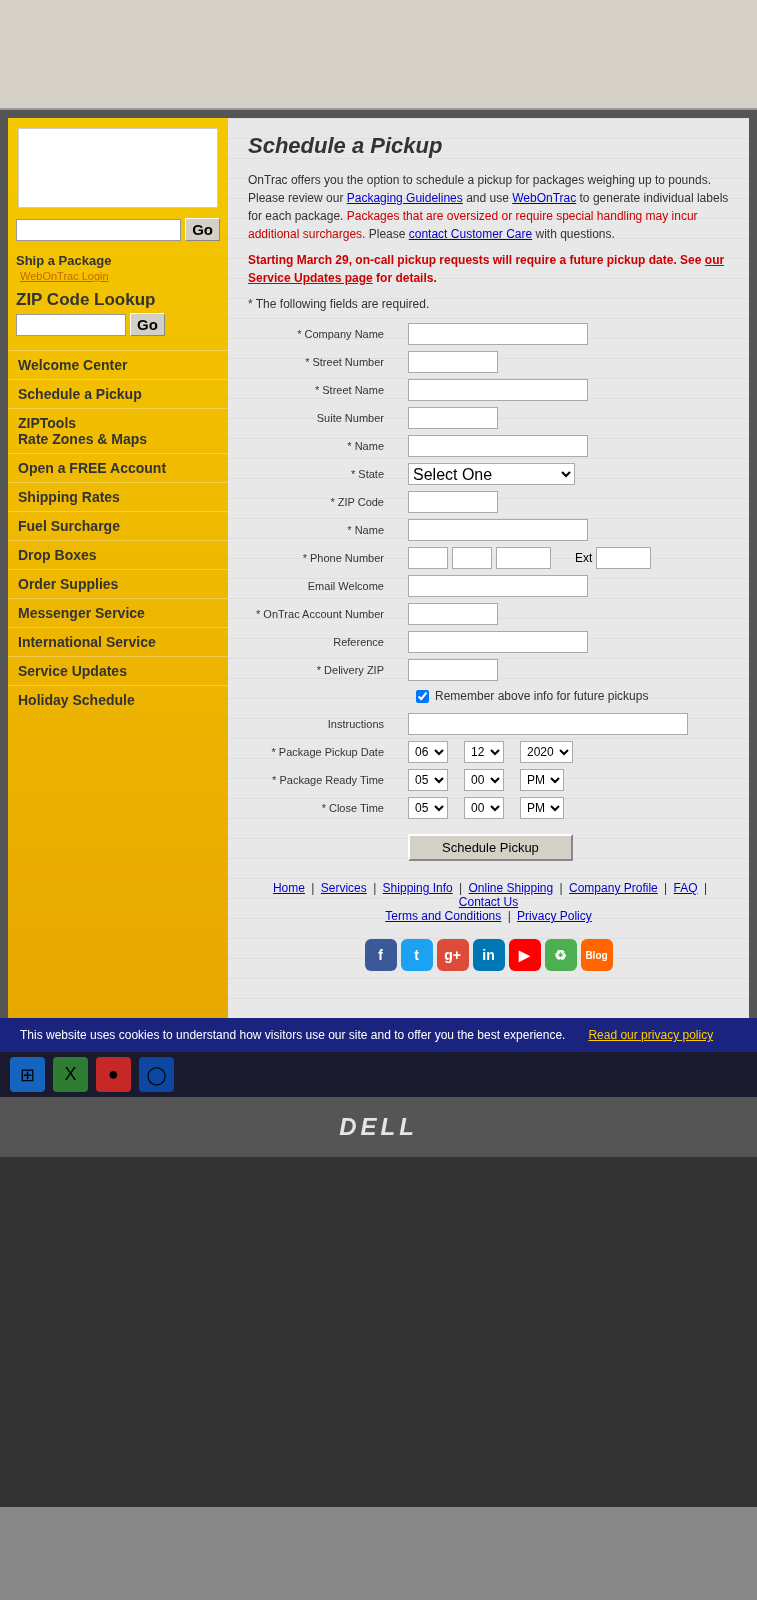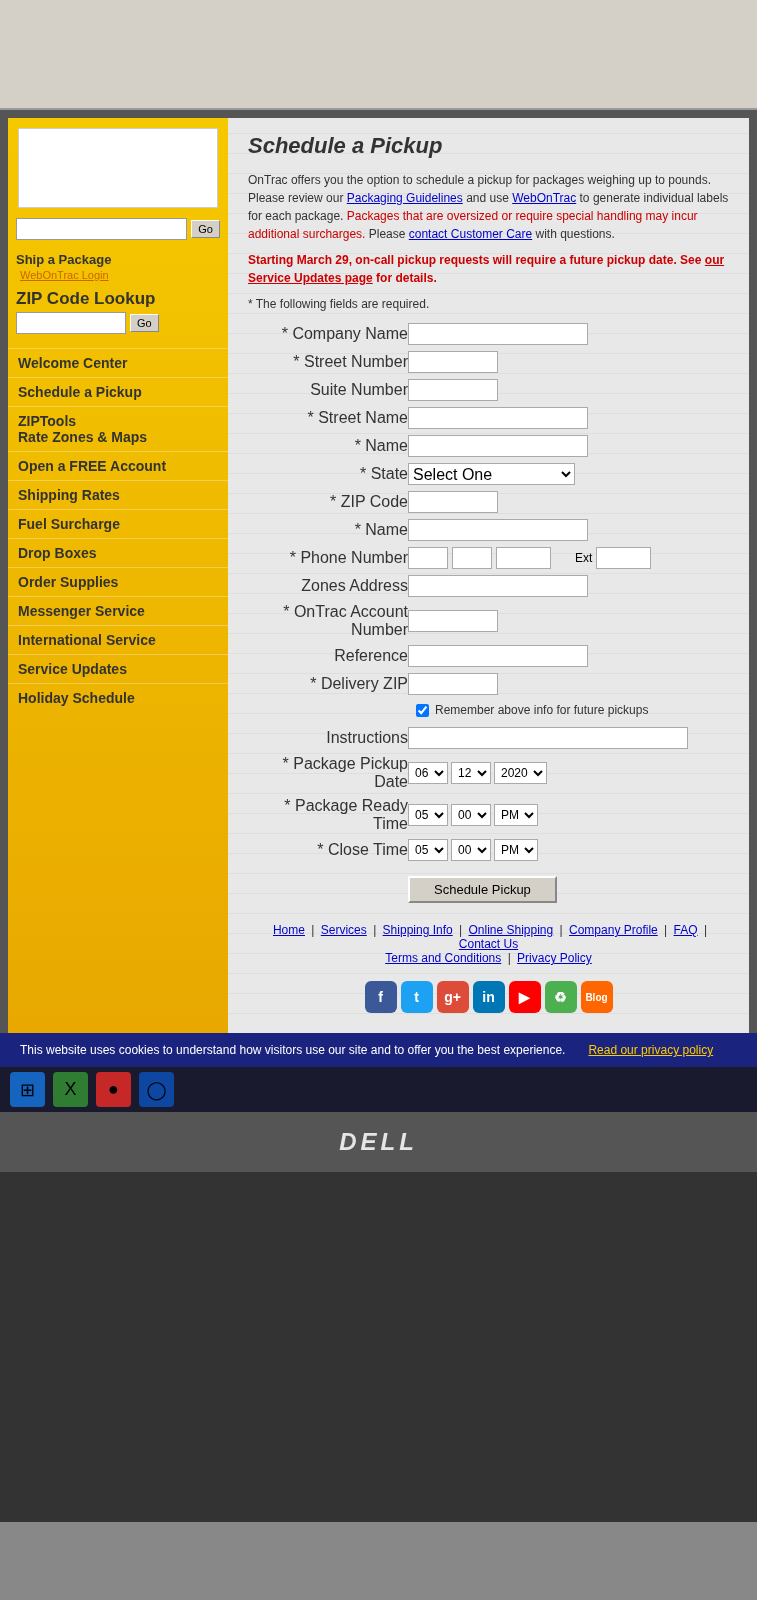--- a/index.html
+++ b/index.html
@@ -52,22 +52,22 @@
       border: 1px solid #999;
       font-size: 12px;
       padding: 2px 4px;
     }
 
     .sidebar-go-btn {
       background: #d4d0c8;
       border: 1px solid #888;
       border-top-color: #fff;
       border-left-color: #fff;
-      font-size: 11px;
-      font-weight: normal;
+      font-size: 15px;
+      font-weight: bold;
       padding: 2px 6px;
       cursor: pointer;
     }
 
     .sidebar-section {
       padding: 4px 8px;
     }
 
     .sidebar-section .section-title {
       font-size: 13px;
@@ -185,24 +185,24 @@
     }
 
     .form-row {
       display: flex;
       align-items: center;
       margin-bottom: 6px;
     }
 
     .form-label {
       width: 160px;
-      font-size: 16px;
+      font-size: 11px;
       color: #333;
       text-align: right;
-      padding-right: 0;
+      padding-right: 24px;
       flex-shrink: 0;
     }
 
     .form-label.required::before {
       content: "* ";
       color: #333;
     }
 
     .form-input {
       height: 22px;
@@ -271,39 +271,39 @@
       width: 280px;
       height: 22px;
       border: 1px solid #aaa;
       background: white;
       font-size: 12px;
       padding: 2px 4px;
     }
 
     .date-row {
       display: flex;
-      gap: 3px;
+      gap: 16px;
       align-items: flex-start;
     }
 
     .date-row select {
       height: 22px;
       border: 1px solid #aaa;
       background: white;
       font-size: 12px;
       padding: 1px 2px;
     }
 
     .schedule-btn {
       background: #d4d0c8;
       border: 2px solid #888;
       border-top-color: #fff;
       border-left-color: #fff;
       font-size: 13px;
-      padding: 4px 24px;
+      padding: 4px 32px;
       cursor: pointer;
       margin-top: 15px;
       margin-left: 160px;
       display: block;
     }
 
     
     .footer-links {
       text-align: center;
       padding: 20px 0 8px 0;
@@ -492,27 +492,27 @@
           <div class="form-label required">Company Name</div>
           <input type="text" class="form-input company-name" style="">
         </div>
 
         <div class="form-row">
           <div class="form-label required">Street Number</div>
           <input type="text" class="form-input street-number" style="">
         </div>
 
         <div class="form-row">
+          <div class="form-label required">Street Name</div>
+          <input type="text" class="form-input street-name" style="">
+        </div>
+
+        <div class="form-row">
           <div class="form-label">Suite Number</div>
           <input type="text" class="form-input suite" style="">
-        </div>
-
-        <div class="form-row">
-          <div class="form-label required">Street Name</div>
-          <input type="text" class="form-input street-name" style="">
         </div>
 
         <div class="form-row">
           <div class="form-label required">Name</div>
           <input type="text" class="form-input city" style="">
         </div>
 
         <div class="form-row">
           <div class="form-label required">State</div>
           <select class="state-select">
@@ -548,21 +548,21 @@
           <div class="phone-row">
             <input type="text" class="phone-area" style="">
             <input type="text" class="phone-prefix" style="">
             <input type="text" class="phone-number" style="">
             <span class="phone-ext-label">Ext</span>
             <input type="text" class="phone-ext" style="">
           </div>
         </div>
 
         <div class="form-row">
-          <div class="form-label">Zones Address</div>
+          <div class="form-label">Email Welcome</div>
           <input type="text" class="form-input email" style="">
         </div>
 
         <div class="form-row">
           <div class="form-label required">OnTrac Account Number</div>
           <input type="text" class="form-input account" style="">
         </div>
 
         <div class="form-row">
           <div class="form-label">Reference</div>

